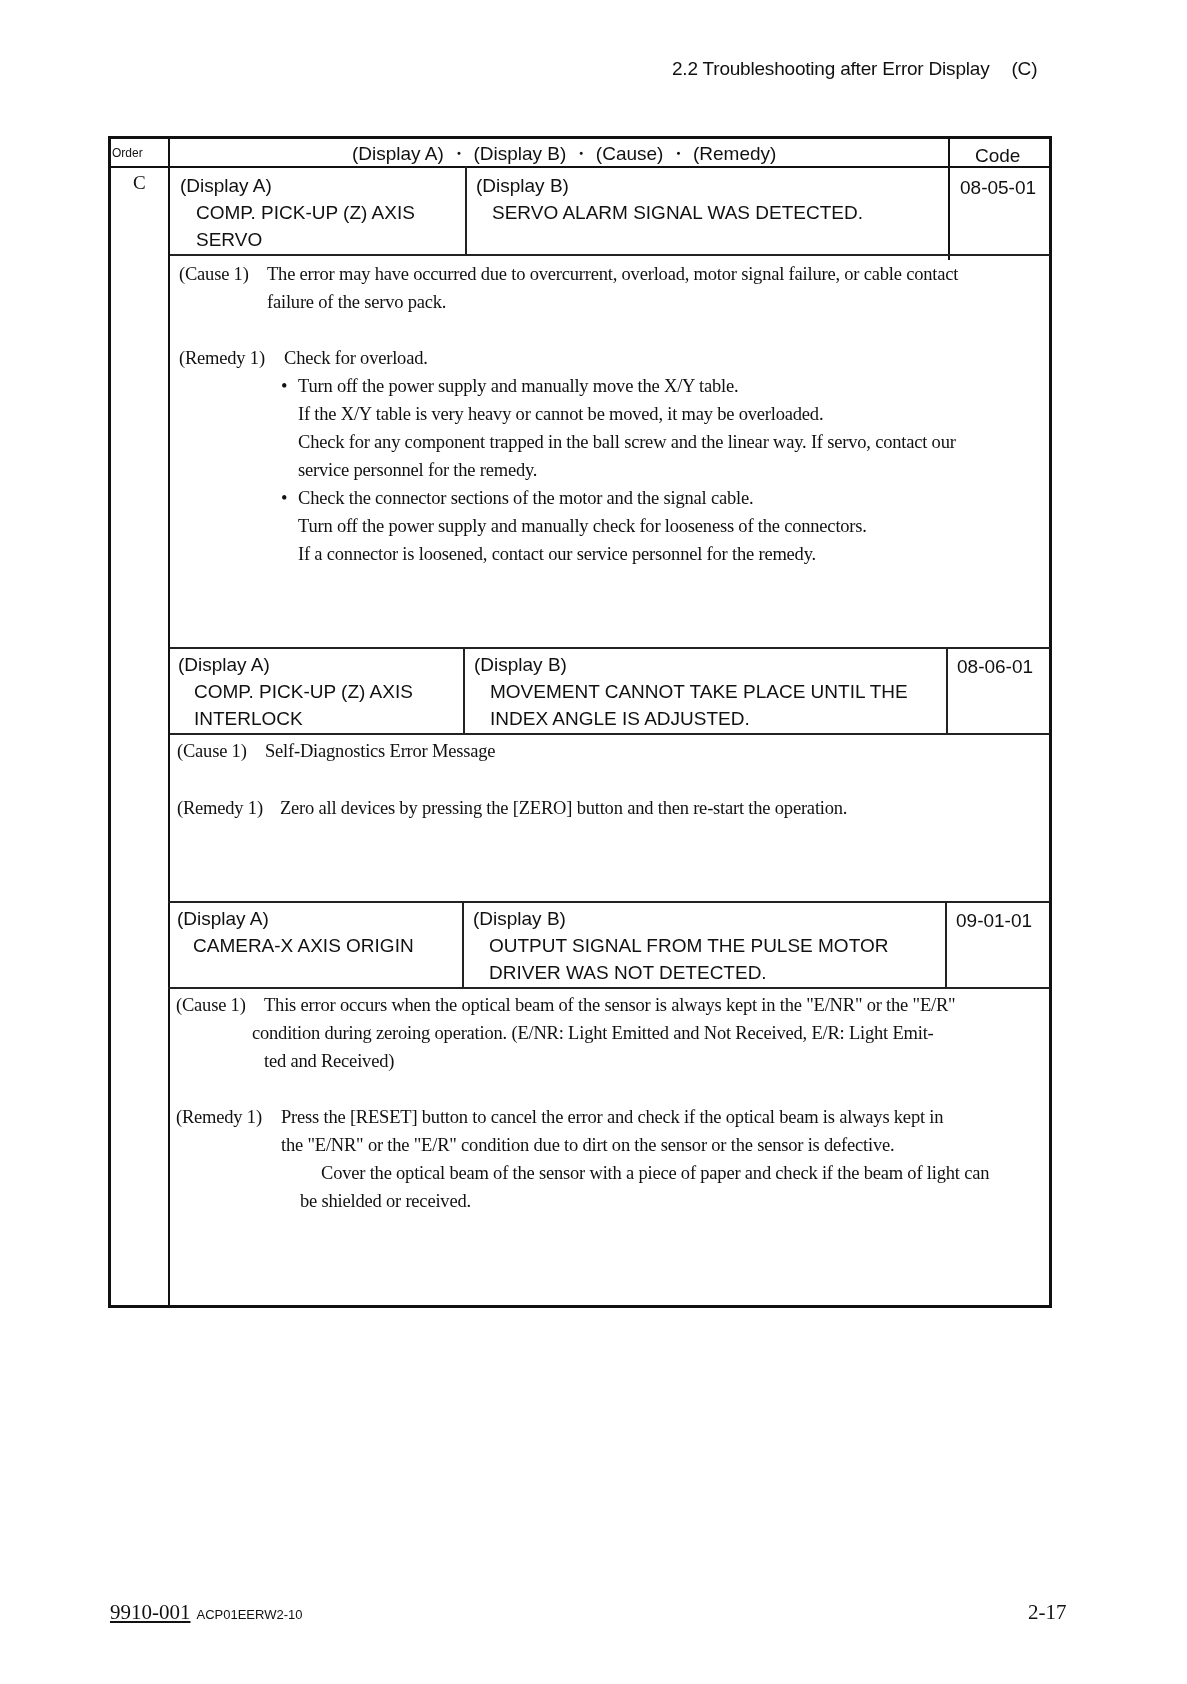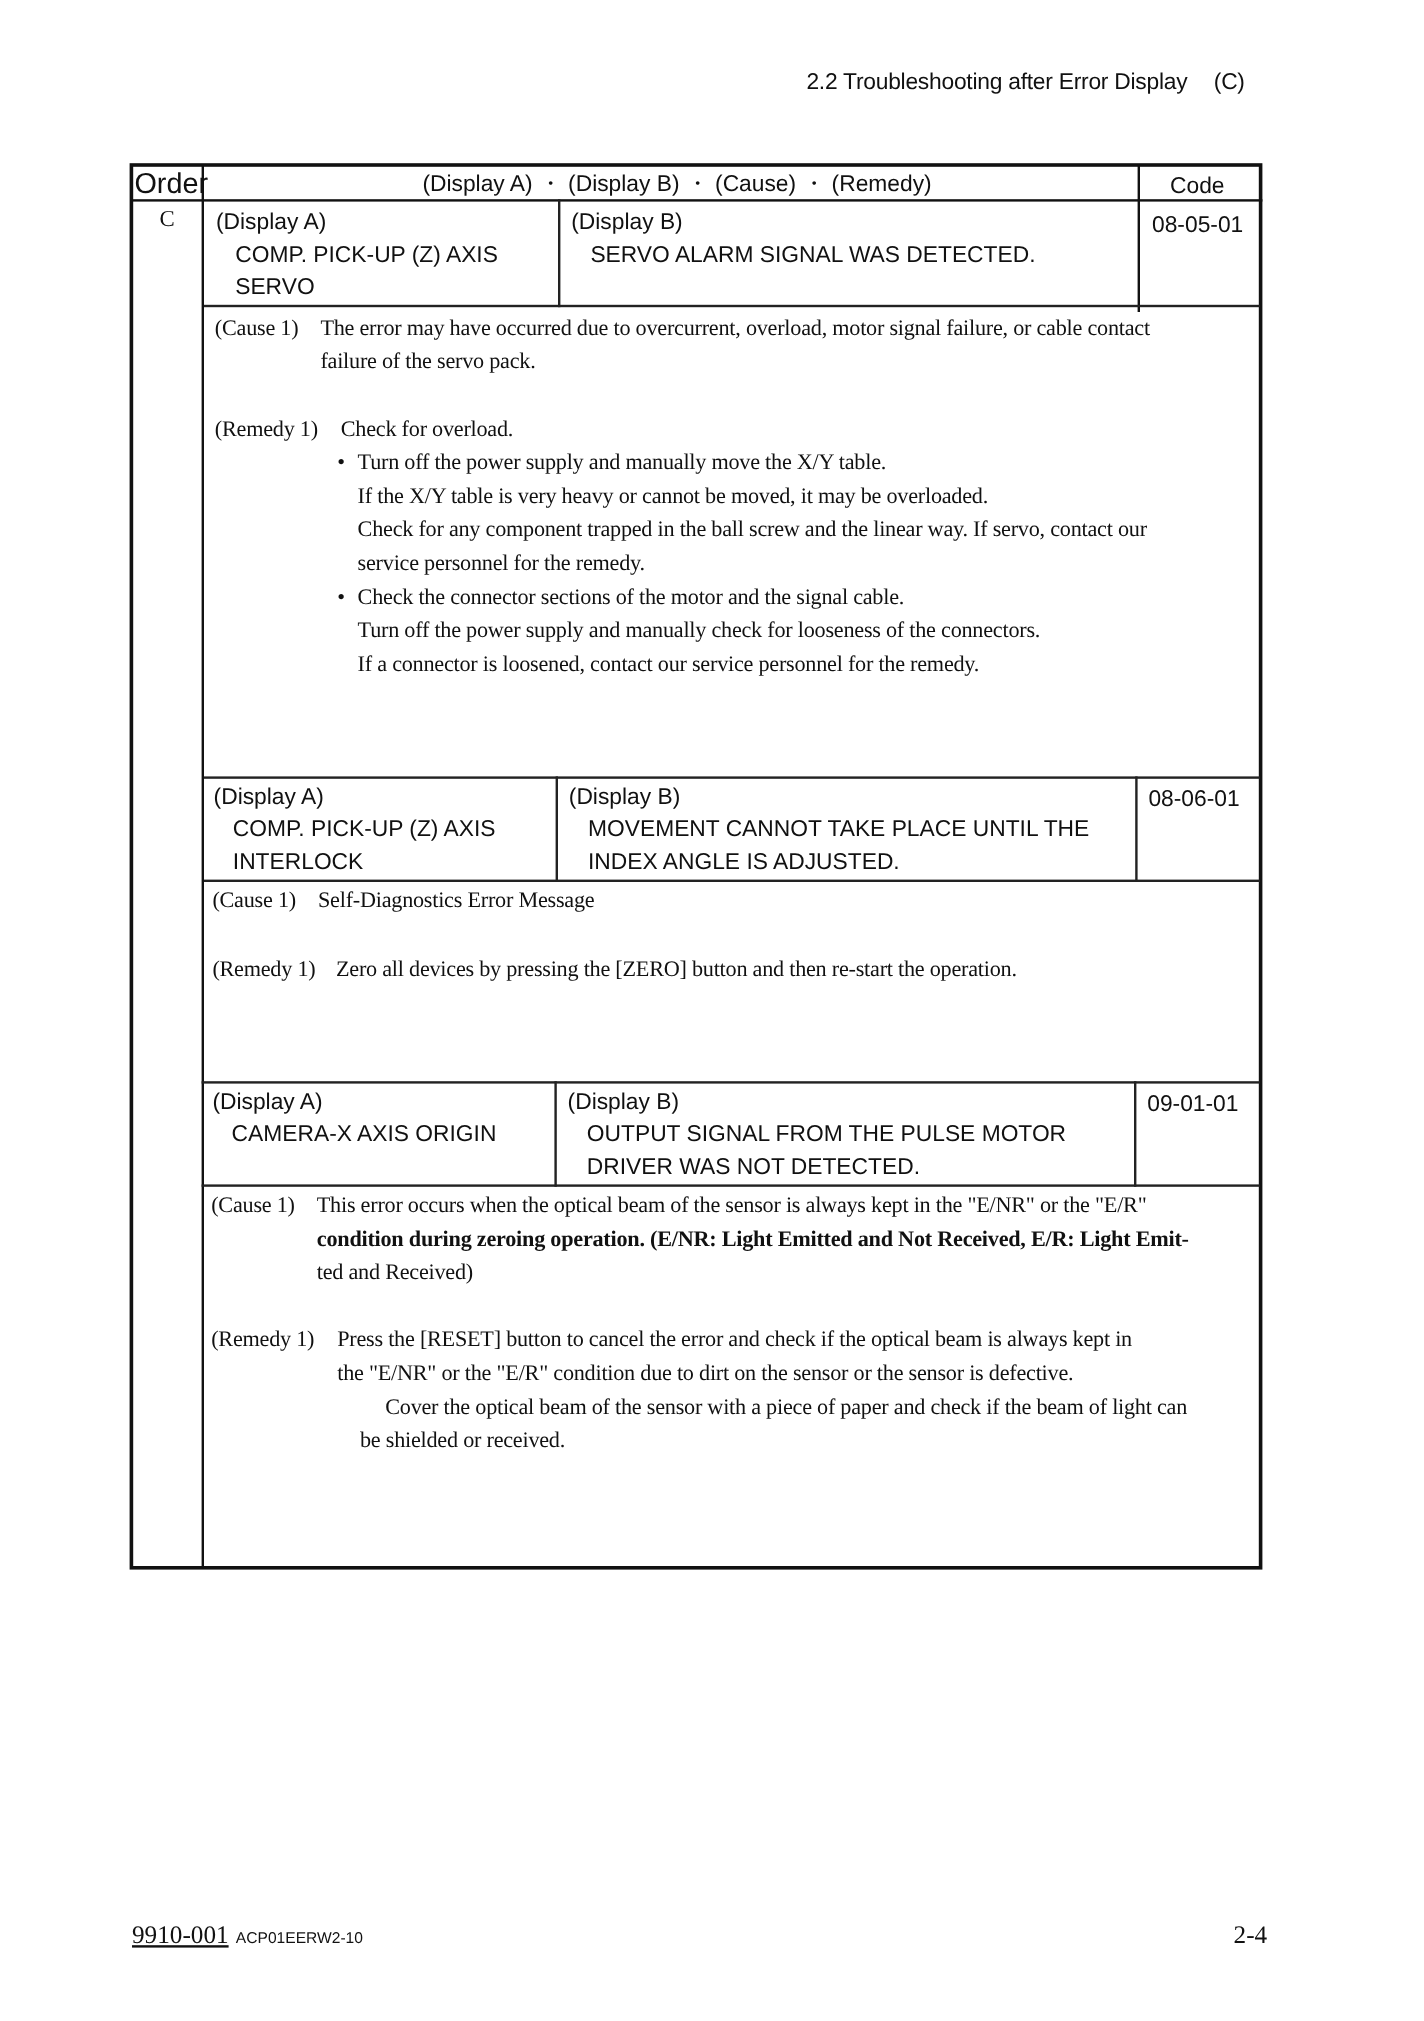--- a/index.html
+++ b/index.html
@@ -30,21 +30,21 @@
 <div class="abs sans header-title">
   <span>2.2 Troubleshooting after Error Display</span><span class="sect">(C)</span>
 </div>
 
 <div class="tbl"></div>
 
 <div class="hline" style="left:110px; top:166px; width:942px;"></div>
 <div class="vline" style="left:168px; top:138px; height:1168px; width:2px;"></div>
 <div class="vline" style="left:948px; top:138px; height:122px;"></div>
 
-<div class="abs sans cell-text" style="left:112px; top:140px; font-size:24px;">Order</div>
+<div class="abs sans cell-text" style="left:112px; top:140px; font-size:12px;">Order</div>
 <div class="abs sans cell-text" style="left:352px; top:140px; font-size:19px;">(Display A) ・ (Display B) ・ (Cause) ・ (Remedy)</div>
 <div class="abs sans cell-text" style="left:975px; top:142px; font-size:19px;">Code</div>
 
 <div class="abs serif" style="left:133px; top:172px; font-size:19px;">C</div>
 
 <div>
   <div class="vline thin" style="left:465px; top:166px; height:90px; width:1.5px;"></div>
   <div class="hline thin" style="left:170px; top:254px; width:880px;"></div>
 
   <div class="cell-text sans" style="left:180px; top:172px;">(Display A)</div>
@@ -106,26 +106,26 @@
   <div class="cell-text sans" style="left:193px; top:932px;">CAMERA-X AXIS ORIGIN</div>
 
   <div class="cell-text sans" style="left:473px; top:905px;">(Display B)</div>
   <div class="cell-text sans" style="left:489px; top:932px;">OUTPUT SIGNAL FROM THE PULSE MOTOR</div>
   <div class="cell-text sans" style="left:489px; top:959px;">DRIVER WAS NOT DETECTED.</div>
 
   <div class="cell-text sans" style="left:956px; top:907px;">09-01-01</div>
 
   <div class="body-text" style="left:176px; top:991px;">(Cause 1)</div>
   <div class="body-text" style="left:264px; top:991px;">This error occurs when the optical beam of the sensor is always kept in the "E/NR" or the "E/R"</div>
-  <div class="body-text" style="left:264px; top:1019px;font-weight:bold;">condition during zeroing operation. (E/NR: Light Emitted and Not Received, E/R: Light Emit-</div>
+  <div class="body-text" style="left:252px; top:1019px;">condition during zeroing operation. (E/NR: Light Emitted and Not Received, E/R: Light Emit-</div>
   <div class="body-text" style="left:264px; top:1047px;">ted and Received)</div>
 
   <div class="body-text" style="left:176px; top:1103px;">(Remedy 1)</div>
   <div class="body-text" style="left:281px; top:1103px;">Press the [RESET] button to cancel the error and check if the optical beam is always kept in</div>
   <div class="body-text" style="left:281px; top:1131px;">the "E/NR" or the "E/R" condition due to dirt on the sensor or the sensor is defective.</div>
   <div class="body-text" style="left:281px; top:1159px;margin-left:40px;">Cover the optical beam of the sensor with a piece of paper and check if the beam of light can</div>
   <div class="body-text" style="left:281px; top:1187px;margin-left:19px;">be shielded or received.</div>
 </div>
 
 <div class="abs footer-left">
   <span class="docnum">9910-001</span><span class="docsub">ACP01EERW2-10</span>
 </div>
-<div class="abs pagenum">2-4</div>
+<div class="abs pagenum">2-17</div>
 
 </body></html>

